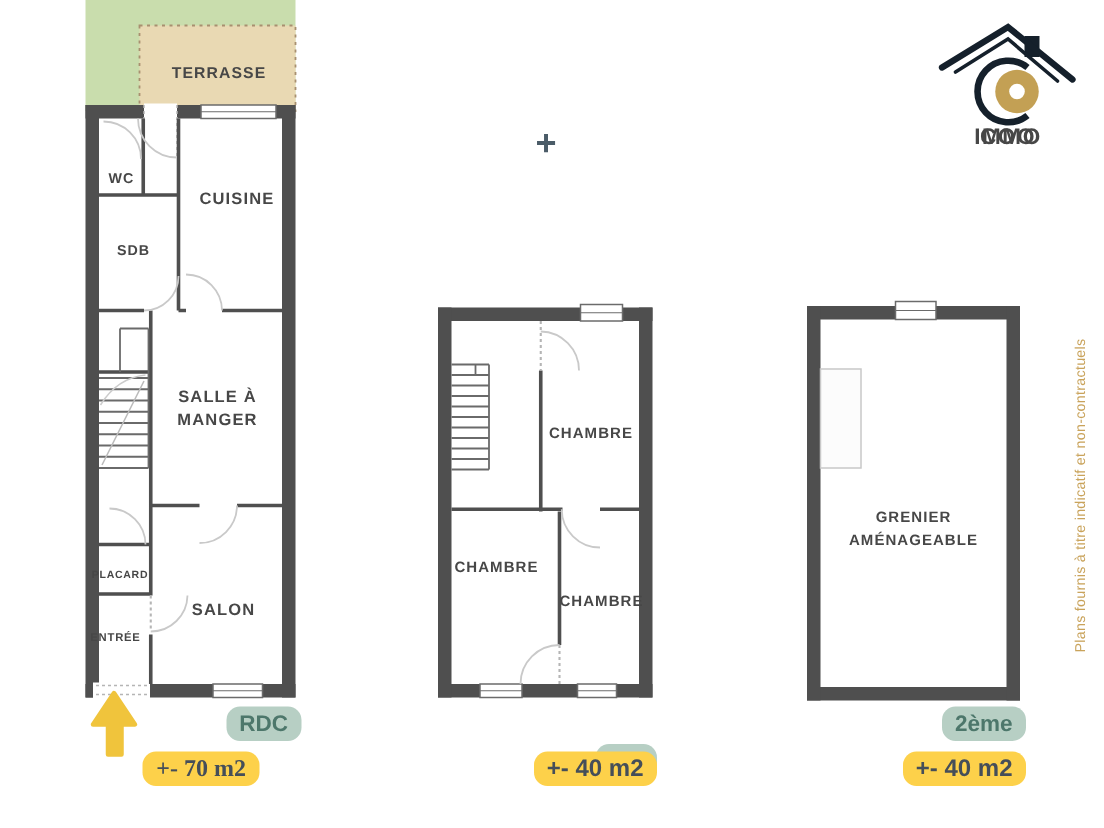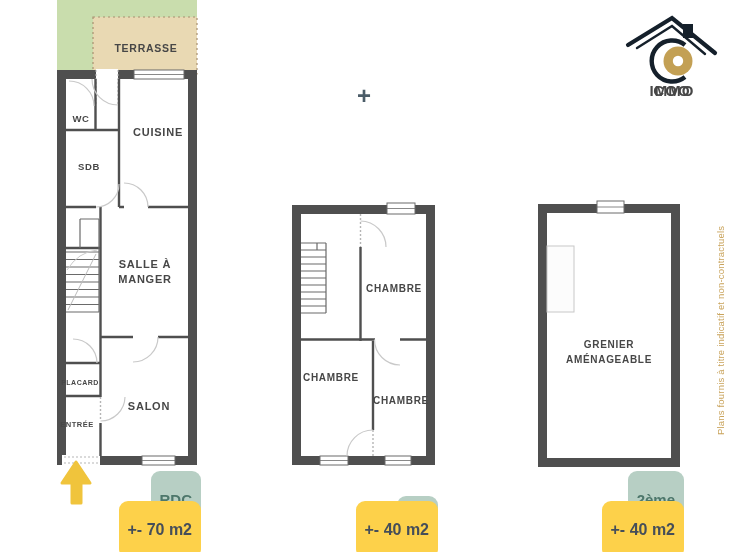--- a/index.html
+++ b/index.html
@@ -2,21 +2,21 @@
 <html><head>
 <meta charset="utf-8">
 <style>
   html,body{margin:0;padding:0;background:#ffffff;}
   .page{position:relative;width:736px;height:552px;background:#fff;overflow:hidden;
         font-family:"Liberation Sans", sans-serif;}
   svg{position:absolute;left:0;top:0;}
   svg text{font-family:"Liberation Sans", sans-serif;font-weight:700;fill:#474747;
            text-anchor:middle;letter-spacing:.07em;}
   .badge{position:absolute;border-radius:9px;font-weight:700;font-size:15px;
-         padding:20px 9px;line-height:17px;white-space:nowrap;}
+         padding:3px 9px;line-height:17px;white-space:nowrap;}
   .badge-green{background:#b7cfc4;color:#4d776b;}
   .badge-yellow{background:#fdd14a;color:#454e59;font-size:16px;}
   .caves-pill{position:absolute;left:384px;top:85px;background:#b4d2a2;color:#2c5f55;
          border-radius:8px;font-weight:700;font-size:16px;padding:4px 13px;line-height:19px;white-space:nowrap;}
   .plus{position:absolute;left:357px;top:84px;color:#4b5c68;font-weight:700;font-size:24px;line-height:24px;}
   .disclaimer{position:absolute;left:622px;top:328px;width:200px;height:14px;
          transform:rotate(-90deg);color:#c9a35b;font-size:9.5px;font-weight:400;
          text-align:center;white-space:nowrap;letter-spacing:.02em;}
   .logo{position:absolute;left:610px;top:4px;width:122px;height:100px;}
 </style>
@@ -135,21 +135,21 @@
       </g>
       <rect x="547" y="246" width="27" height="66" fill="#fcfcfc" stroke="#c8c8c8" stroke-width="1"></rect>
       <text x="609" y="348" font-size="10">GRENIER</text>
       <text x="609" y="363" font-size="10">AMÉNAGEABLE</text>
     </g>
   </svg>
 
   <span class="plus">+</span>
 
   <span class="badge badge-green" style="right:535px;top:471px;">RDC</span>
-  <span class="badge badge-yellow" style="right:535px;top:501px;">+- 70 m2</span>
+  <span class="badge badge-yellow" style="right:563px;top:501px;font-family:Liberation Serif, serif;">+- 70 m2</span>
   <span class="badge badge-green" style="right:298px;top:496px;">1er</span>
   <span class="badge badge-yellow" style="right:298px;top:501px;">+- 40 m2</span>
   <span class="badge badge-green" style="right:52px;top:471px;">2ème</span>
   <span class="badge badge-yellow" style="right:52px;top:501px;">+- 40 m2</span>
 
   <svg class="logo" viewBox="0 0 122 100">
     <g>
       <rect x="73" y="20" width="10" height="14" fill="#15202b"></rect>
       <path d="M18,41 62,14 105,49" stroke="#15202b" stroke-width="4.2" fill="none" stroke-linecap="round"></path>
       <path d="M27,44 62,22 95,50" stroke="#15202b" stroke-width="2.4" fill="none" stroke-linecap="round"></path>

